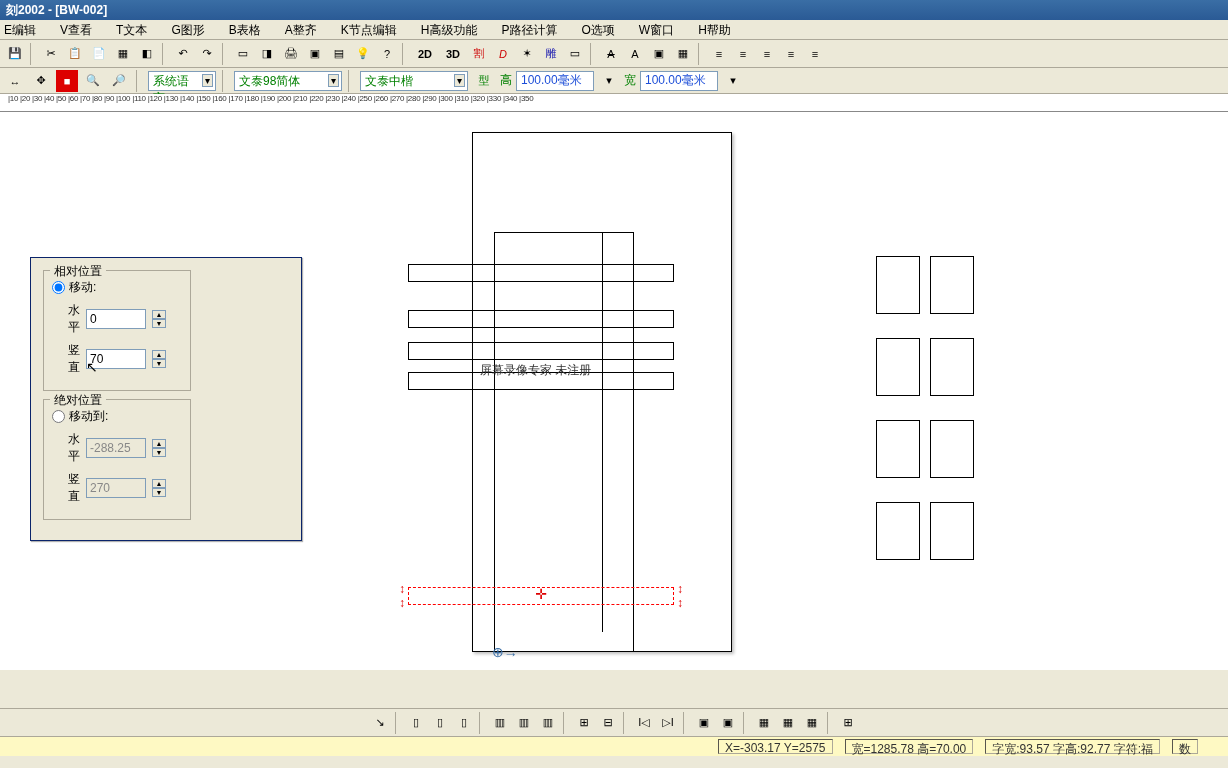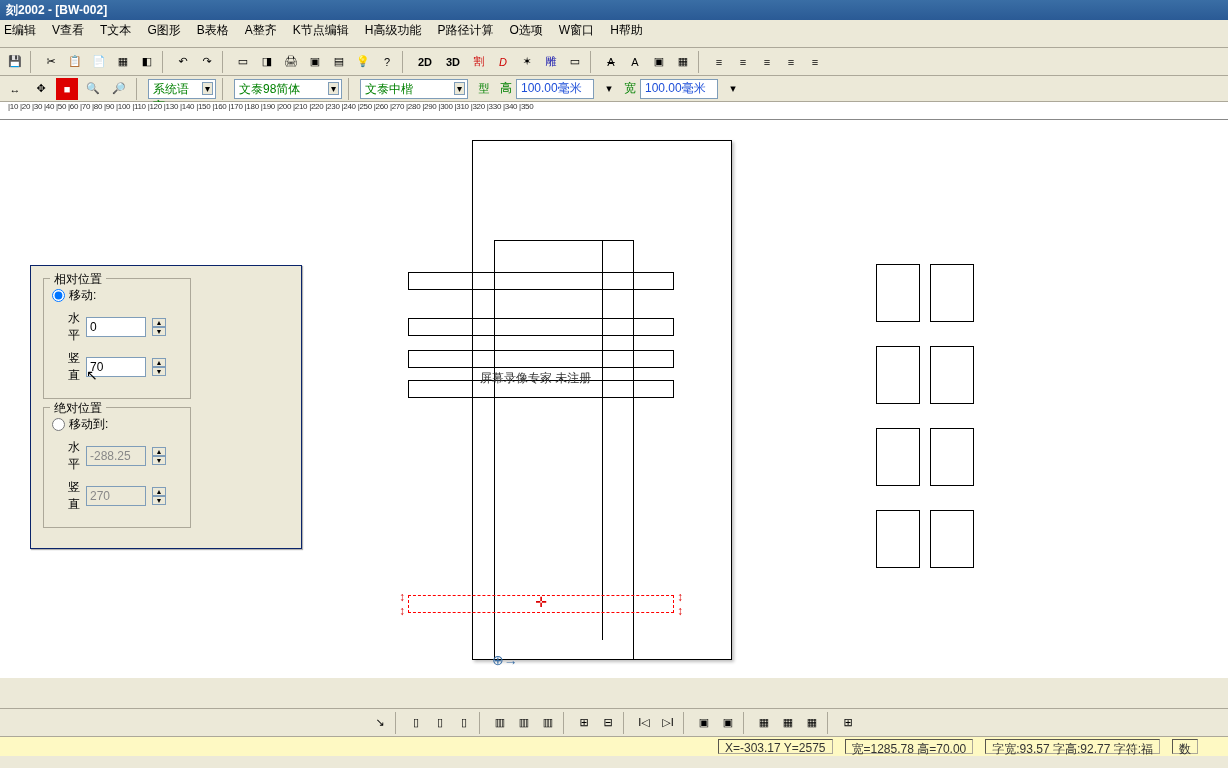--- a/index.html
+++ b/index.html
@@ -1,20 +1,20 @@
 <!DOCTYPE html>
 <html><head>
 <meta charset="utf-8">
 <style>
 * { box-sizing: border-box; margin: 0; padding: 0; font-family: "SimSun", "宋体", sans-serif; font-size: 12px; }
 body { background: #ece9d8; width: 1228px; height: 768px; overflow: hidden; position: relative; }
 
 .titlebar { background: linear-gradient(to bottom, #3a6ea5, #2a5a95); color: #fff; height: 20px; padding: 2px 6px; font-weight: bold; }
 
-.menubar { background: #ece9d8; height: 28px; padding: 2px 4px; display: flex; gap: 16px; border-bottom: 1px solid #aca899; }
+.menubar { background: #ece9d8; height: 20px; padding: 2px 4px; display: flex; gap: 24px; border-bottom: 1px solid #aca899; }
 .menubar span { cursor: pointer; }
 
 .toolbar { background: #ece9d8; height: 28px; padding: 2px 4px; display: flex; align-items: center; gap: 2px; border-bottom: 1px solid #aca899; }
 .tb-btn { width: 22px; height: 22px; border: 1px solid transparent; display: inline-flex; align-items: center; justify-content: center; font-size: 11px; cursor: pointer; }
 .tb-sep { width: 6px; height: 22px; border-left: 1px solid #aca899; margin: 0 2px; }
 
 .toolbar2 { background: #ece9d8; height: 26px; padding: 2px 4px; display: flex; align-items: center; gap: 4px; border-bottom: 1px solid #aca899; }
 .combo { height: 20px; border: 1px solid #7f9db9; background: #fff; padding: 1px 18px 1px 4px; position: relative; color: #008000; }
 .combo::after { content: "▾"; position: absolute; right: 2px; top: 2px; font-size: 10px; color: #000; background: #ece9d8; border: 1px solid #7f9db9; padding: 0 2px; }
 .label-g { color: #008000; }

